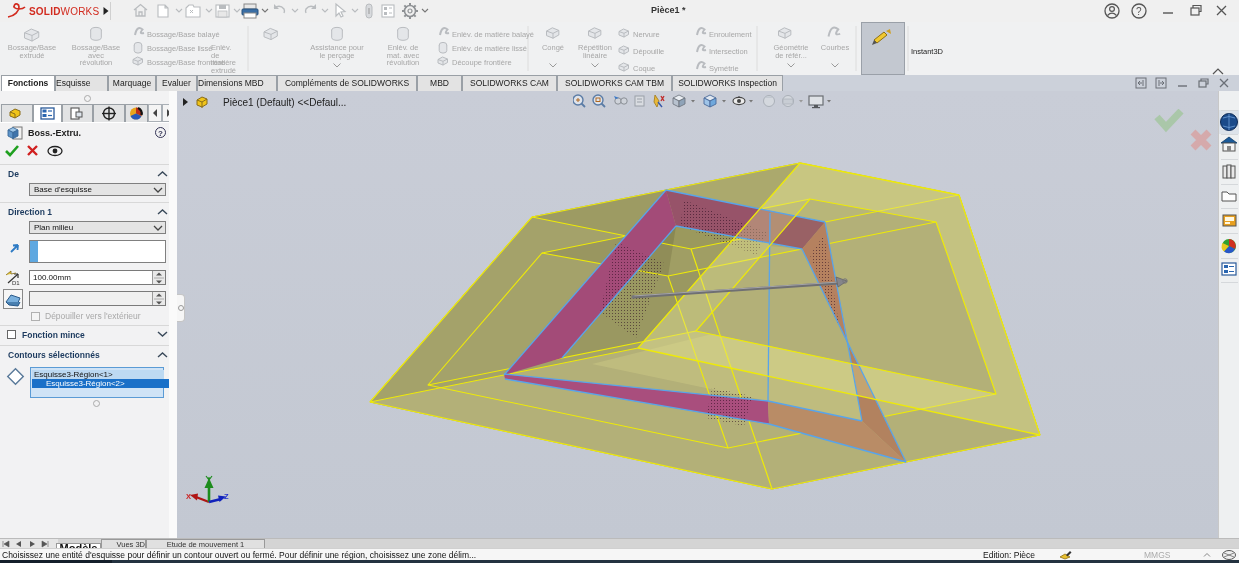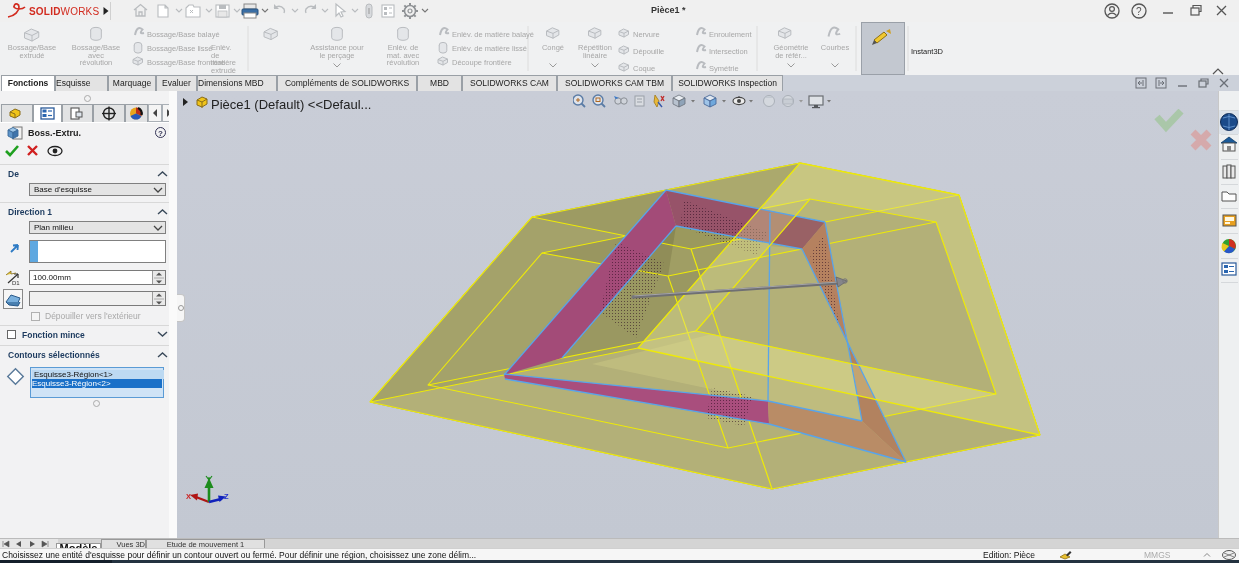--- a/index.html
+++ b/index.html
@@ -299,21 +299,21 @@
       <rect x="239" y="14" width="8" height="1.2" fill="#55585c"></rect>
 <path d="M 254 7 l 4 0 l -2 2.4 z" fill="#777"></path>
 </svg>
 <svg width="10" height="10" style="position:absolute;left:4px;top:6px">
       <path d="M 2 1 l 5 4 l -5 4 z" fill="#222"></path>
     </svg>
 <svg width="14" height="13" style="position:absolute;left:18px;top:4px">
 <path d="M 2 5 l 5 -3 l 5 2 v 5 l -5 3 l -5 -2 z" fill="#f0c419" stroke="#8a6d1a" stroke-width="1"></path>
 <path d="M 2 5 l 5 2 l 5 -3 M 7 7 v 6" fill="none" stroke="#8a6d1a" stroke-width="1"></path>
     </svg>
-<div style="position:absolute;left:34px;top:6px;font-size:13px;color:#222">Pièce1 (Default) &lt;&lt;Defaul...</div>
+<div style="position:absolute;left:46px;top:6px;font-size:10px;color:#222">Pièce1 (Default) &lt;&lt;Defaul...</div>
 <svg width="70" height="45" style="position:absolute;left:977px;top:18px">
 <path d="M 3 8 l 9 10 l 15 -16" fill="none" stroke="#a3c69e" stroke-width="7" opacity="0.8"></path>
 <path d="M 39 23 l 16 16 M 55 23 l -16 16" stroke="#d8a4a4" stroke-width="7" opacity="0.85"></path>
 </svg>
 </div>
 <div style="position:absolute;left:0;top:91px;width:177px;height:447px;background:#f2f2f3">
 <div style="position:absolute;left:84px;top:4px;width:5px;height:5px;border:1px solid #aaa;border-radius:50%"></div>
 <div style="position:absolute;left:0;top:13px;width:177px;height:18px;background:#eceded;border-bottom:1px solid #fff"></div>
 <div style="position:absolute;left:1px;top:13px;width:32px;height:18px;background:#e2e3e4;border:1px solid #9aa0a6;border-bottom:none;box-sizing:border-box"></div>
 <div style="position:absolute;left:33px;top:13px;width:29px;height:18px;background:#fff;border:1px solid #9aa0a6;border-bottom:none;box-sizing:border-box"></div>
@@ -424,21 +424,21 @@
 <div style="position:absolute;left:0;top:254px;width:177px;height:1px;background:#d8d8d8"></div>
 <div style="position:absolute;left:8px;top:259px;font-size:8.5px;font-weight:bold;color:#1c3a5e">Contours sélectionnés</div>
 <svg width="12" height="7" style="position:absolute;left:157px;top:261px">
       <path d="M 1 5 l 4.5 -4 l 4.5 4" fill="none" stroke="#3a4a5a" stroke-width="1.4"></path>
     </svg>
 <svg width="20" height="20" style="position:absolute;left:6px;top:276px">
       <rect x="4" y="4" width="11" height="11" fill="#fff" stroke="#5a7a9a" stroke-width="1.4" transform="rotate(45 9.5 9.5)"></rect>
     </svg>
 <div style="position:absolute;left:30px;top:276px;width:134px;height:31px;background:#cfe3f6;border:1px solid #5b9bd5;box-sizing:border-box">
 <div style="position:absolute;left:1px;top:2px;width:130px;height:9px;background:#bcd9f2;font-size:8px;color:#111;padding-left:2px">Esquisse3-Région&lt;1&gt;</div>
-<div style="position:absolute;left:1px;top:11px;width:130px;height:9px;background:#1a70c8;font-size:8px;color:#fff;padding-left:0">Esquisse3-Région&lt;2&gt;</div>
+<div style="position:absolute;left:1px;top:11px;width:130px;height:9px;background:#1a70c8;font-size:8px;color:#fff;padding-left:14px">Esquisse3-Région&lt;2&gt;</div>
     </div>
 <div style="position:absolute;left:93px;top:309px;width:5px;height:5px;border:1px solid #aaa;border-radius:50%"></div>
 <div style="position:absolute;left:169px;top:0;width:8px;height:447px;background:#fafafa"></div>
 </div>
 <div style="position:absolute;left:177px;top:294px;width:7px;height:26px;background:#f6f6f6;border:1px solid #c5c5c5;border-left:none;border-radius:0 4px 4px 0">
     <div style="position:absolute;left:1px;top:10px;width:4px;height:4px;border:1px solid #999;border-radius:50%"></div>
   </div>
 <div style="position:absolute;left:1218px;top:91px;width:21px;height:447px;background:#eef0f1;border-left:1px solid #c8c8c8">
 <svg width="21" height="200" style="position:absolute;left:0;top:0">
 <rect x="0" y="19" width="21" height="24" fill="#dde3ea"></rect>

